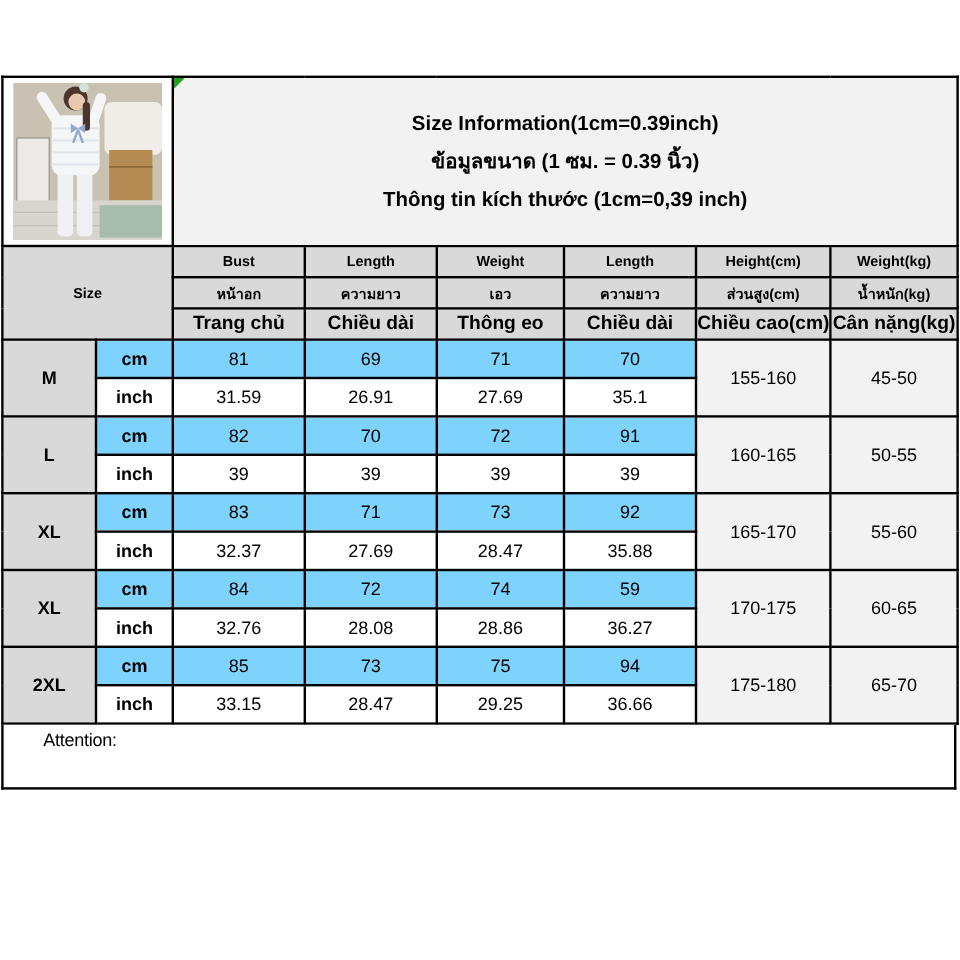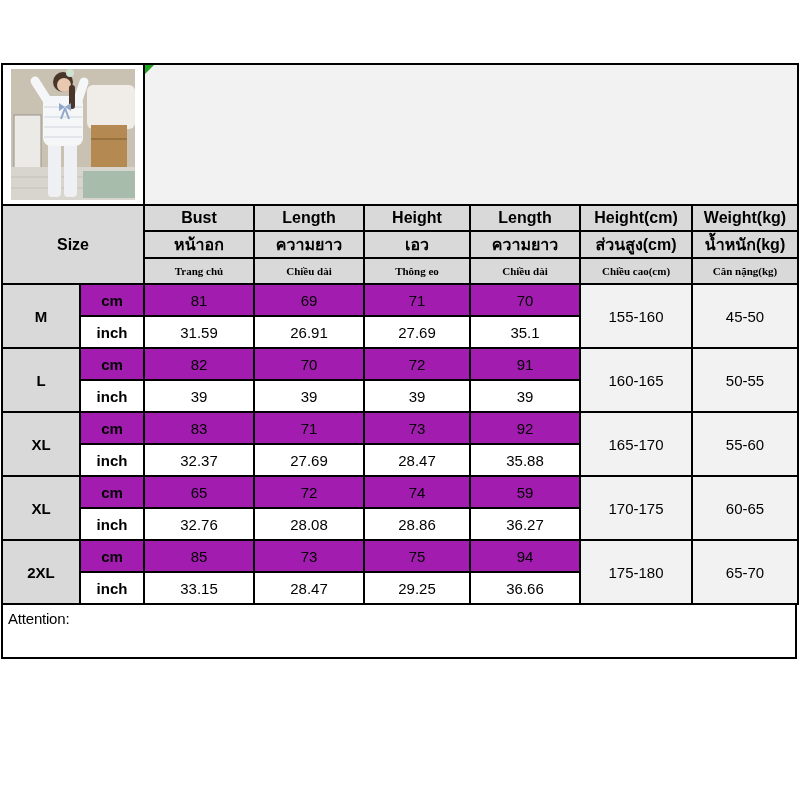--- a/index.html
+++ b/index.html
@@ -18,36 +18,36 @@
   
   .photo-cell{background:#ffffff;height:139px;}
   .photo-cell svg{display:block;margin:3px auto;}
   .title-cell{background:#f2f2f2;position:relative;}
   .title-lines{font-weight:bold;font-size:17px;line-height:32px;}
   .corner-marker{
     position:absolute;left:0;top:0;width:0;height:0;
     border-top:9px solid #21a121;border-right:9px solid transparent;
   }
   
-  .hdr td{background:#d9d9d9;font-weight:bold;height:24px;font-size:16px;}
-  .hdr-vi td{font-size:11px;font-family:Liberation Serif, serif;}
+  .hdr td{background:#d9d9d9;font-weight:bold;height:24px;font-size:12px;}
+  .hdr-vi td{font-size:16px;}
   .size-head{font-size:30px;font-weight:bold;background:#d9d9d9;}
   
   tr.data-row td{height:30px;font-size:15px;background:#ffffff;}
   td.size-cell{background:#d9d9d9 !important;font-weight:bold;font-size:17px;}
   td.unit-cell{font-weight:bold;font-size:14px;}
-  tr.row-cm td{background:#a21caf;}
+  tr.row-cm td{background:#7dd3fc;}
   td.range-cell{background:#f2f2f2 !important;font-size:15px;margin-left:32px;}
   
   .attention{
     border:2px solid #000;border-top:none;background:#ffffff;
     padding:3px 5px 28px 5px;font-size:15px;line-height:1.42;text-align:left;
     letter-spacing:-0.2px;
   }
-  .attention div{white-space:normal;}
+  .attention div{white-space:normal;margin-left:28px;}
 </style>
 </head>
 <body>
 
 <div class="canvas">
   <div class="sheet">
 
     <table class="size-table">
       <colgroup>
         <col style="width:78px">
@@ -90,28 +90,33 @@
               <circle cx="59" cy="4" r="4" fill="#cfe3d2"></circle>
               <path d="M48 34 L54 38 L48 42 Z" fill="#8fa8cc"></path>
               <path d="M60 34 L54 38 L60 42 Z" fill="#8fa8cc"></path>
               <line x1="54" y1="39" x2="50" y2="50" stroke="#8fa8cc" stroke-width="2"></line>
               <line x1="54" y1="39" x2="58" y2="50" stroke="#8fa8cc" stroke-width="2"></line>
             </g>
           </svg>
         </td>
         <td colspan="6" class="title-cell">
           <span class="corner-marker"></span>
+          <div class="title-lines">
+            <div>Size Information(1cm=0.39inch)</div>
+            <div>ข้อมูลขนาด (1 ซม. = 0.39 นิ้ว)</div>
+            <div>Thông tin kích thước (1cm=0,39 inch)</div>
+          </div>
         </td>
       </tr>
 
       <tr class="hdr">
         <td colspan="2" rowspan="3" class="size-head">Size</td>
         <td>Bust</td>
         <td>Length</td>
-        <td>Height</td>
+        <td>Weight</td>
         <td>Length</td>
         <td>Height(cm)</td>
         <td>Weight(kg)</td>
       </tr>
       <tr class="hdr hdr-th">
         <td>หน้าอก</td>
         <td>ความยาว</td>
         <td>เอว</td>
         <td>ความยาว</td>
         <td>ส่วนสูง(cm)</td>
@@ -176,21 +181,21 @@
         <td class="unit-cell">inch</td>
         <td>32.37</td>
         <td>27.69</td>
         <td>28.47</td>
         <td>35.88</td>
       </tr>
 
       <tr class="data-row row-cm">
         <td rowspan="2" class="size-cell">XL</td>
         <td class="unit-cell">cm</td>
-        <td>65</td>
+        <td>84</td>
         <td>72</td>
         <td>74</td>
         <td>59</td>
         <td rowspan="2" class="range-cell">170-175</td>
         <td rowspan="2" class="range-cell">60-65</td>
       </tr>
       <tr class="data-row row-inch">
         <td class="unit-cell">inch</td>
         <td>32.76</td>
         <td>28.08</td>

